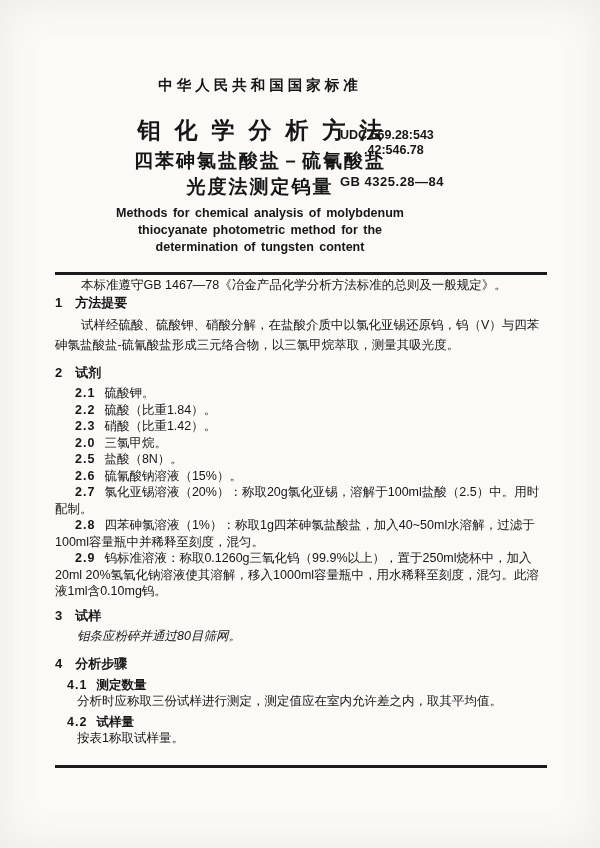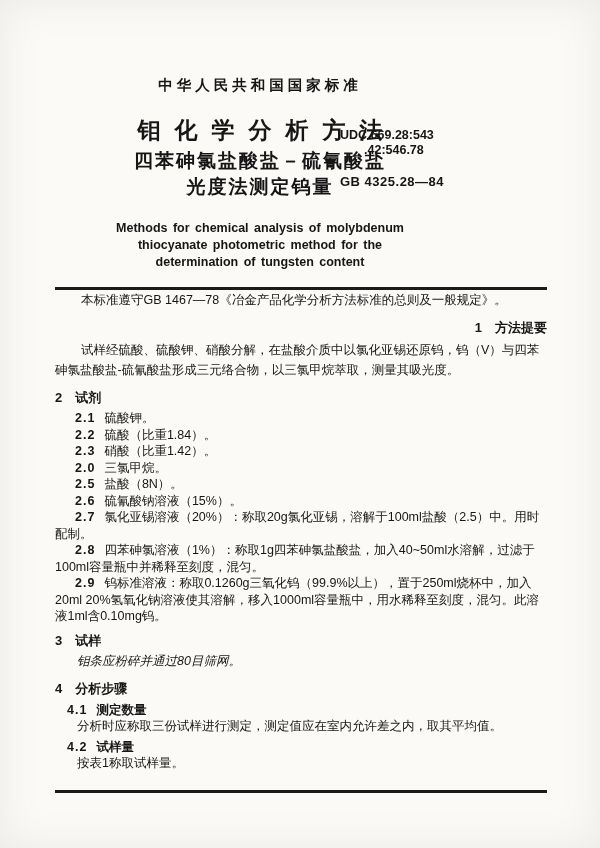--- a/index.html
+++ b/index.html
@@ -5,30 +5,30 @@
   html,body{margin:0;padding:0;}
   body{background:#e9e8e4;font-family:"Liberation Sans","DejaVu Sans",sans-serif;}
   .page{position:relative;width:600px;height:848px;margin:0 auto;background:#fbfaf7;
         color:#161616;overflow:hidden;box-shadow:inset 0 0 40px rgba(120,115,105,.12);}
   .col{position:absolute;left:55px;top:0;width:492px;}
   .title-area{width:410px;text-align:center;}
   .header-label{margin-top:76px;font-size:14.5px;font-weight:bold;letter-spacing:4px;}
   .t1{margin-top:20px;font-size:23px;font-weight:bold;letter-spacing:14px;text-indent:14px;line-height:30px;}
   .t2{margin-top:3px;font-size:19px;font-weight:bold;letter-spacing:2px;line-height:26px;}
   .t3{font-size:19px;font-weight:bold;letter-spacing:2px;line-height:26px;}
-  .eng{margin-top:20px;font-size:12.5px;font-weight:bold;line-height:17px;word-spacing:2px;}
+  .eng{margin-top:5px;font-size:12.5px;font-weight:bold;line-height:17px;word-spacing:2px;}
   .udc{position:absolute;left:340px;top:128px;width:132px;font-weight:bold;font-size:12.5px;line-height:15px;text-align:left;}
   .udc-l2{margin-left:24px;}
   .gb{margin-top:16px;font-size:13px;letter-spacing:.5px;}
   .rule{margin-top:16px;width:492px;height:3px;background:#1b1b1b;}
   .p{font-size:12.5px;line-height:20px;text-indent:26px;margin:0;}
   .scope1{margin-top:9px;}
   .sec-h{margin:0;font-size:13px;font-weight:bold;line-height:16px;}
   .sec-h .num{margin-right:13px;}
-  .sh1{margin-top:10px;text-align:right;}
+  .sh1{}
   .s1b{margin-top:4px;}
   .sh2{margin-top:10px;}
   .items{margin-top:4px;}
   .item{font-size:12.5px;line-height:16.5px;text-indent:20px;margin:0;}
   .item .inum{font-weight:bold;margin-right:9px;letter-spacing:1px;}
   .sh3{margin-top:8px;}
   .s3b{margin-top:4px;font-size:12.5px;line-height:16px;text-indent:22px;font-style:italic;}
   .sh4{margin-top:10px;}
   .sub-h{margin:5px 0 0 12px;font-size:12.5px;font-weight:bold;line-height:16px;}
   .sub-h .num{margin-right:9px;letter-spacing:1px;}

